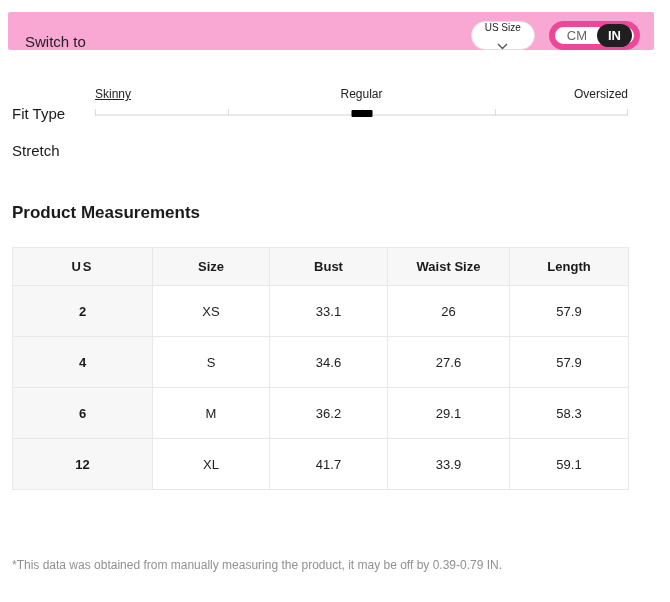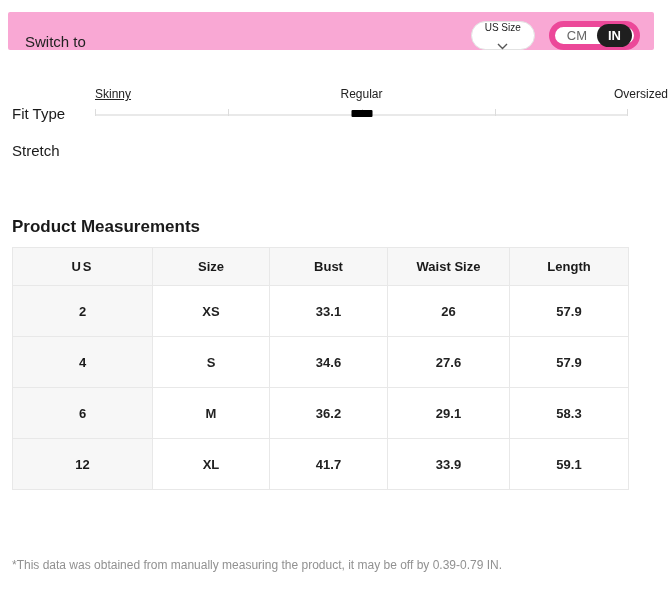--- a/index.html
+++ b/index.html
@@ -43,40 +43,40 @@
   .slider-row { display: flex; }
   .slider-row + .slider-row { margin-top: 20px; }
   .slider-name {
     width: 83px; font-size: 15px; font-weight: normal; color: #1a1a1a;
     align-self: flex-end; line-height: 17px; position: relative; top: 2px;
   }
   .slider-body { flex: 1; }
   .slider-labels { position: relative; height: 14px; margin-bottom: 9px; font-size: 12px; color: #222; }
   .slider-labels .lab { position: absolute; top: 0; line-height: 14px; white-space: nowrap; }
   .slider-labels .lab.mid { transform: translateX(-50%); }
-  .slider-labels .lab.end { transform: translateX(-100%); margin-left: 40px; }
+  .slider-labels .lab.end { transform: translateX(-100%); }
   .slider-track { position: relative; height: 10px; }
   .track-line { position: absolute; left: 0; right: 0; top: 4px; height: 2px; background: #e9e9e9; }
   .tick { position: absolute; top: -1px; width: 1px; height: 7px; background: #dcdcdc; }
   .marker {
     position: absolute; top: 0; width: 21px; height: 7px; background: #000;
     border-radius: 1px; transform: translateX(-50%);
   }
 
   
   .pm-title {
-    position: absolute; top: 217px; left: 12px;
+    position: absolute; top: 203px; left: 12px;
     font-size: 17px; font-weight: bold; color: #1a1a1a;
   }
   .pm-table {
     position: absolute; top: 247px; left: 12px;
     width: 616px; border-collapse: collapse; table-layout: fixed;
     font-size: 13px; color: #222; text-align: center;
   }
-  .pm-table th, .pm-table td { border: 1px solid #e8e8e8; font-weight: bold; }
+  .pm-table th, .pm-table td { border: 1px solid #e8e8e8; font-weight: normal; }
   .pm-table thead th {
     background: #f7f7f7; font-weight: bold; height: 38px; color: #1a1a1a;
   }
   .pm-table thead th:first-child { letter-spacing: 2px; }
   .pm-table tbody tr { height: 51px; }
   .pm-table tbody th { background: #f7f7f7; font-weight: bold; color: #1a1a1a; }
   .col-us { width: 140px; } .col-size { width: 117px; } .col-bust { width: 118px; }
   .col-waist { width: 122px; } .col-length { width: 119px; }
 
   .footnote {

